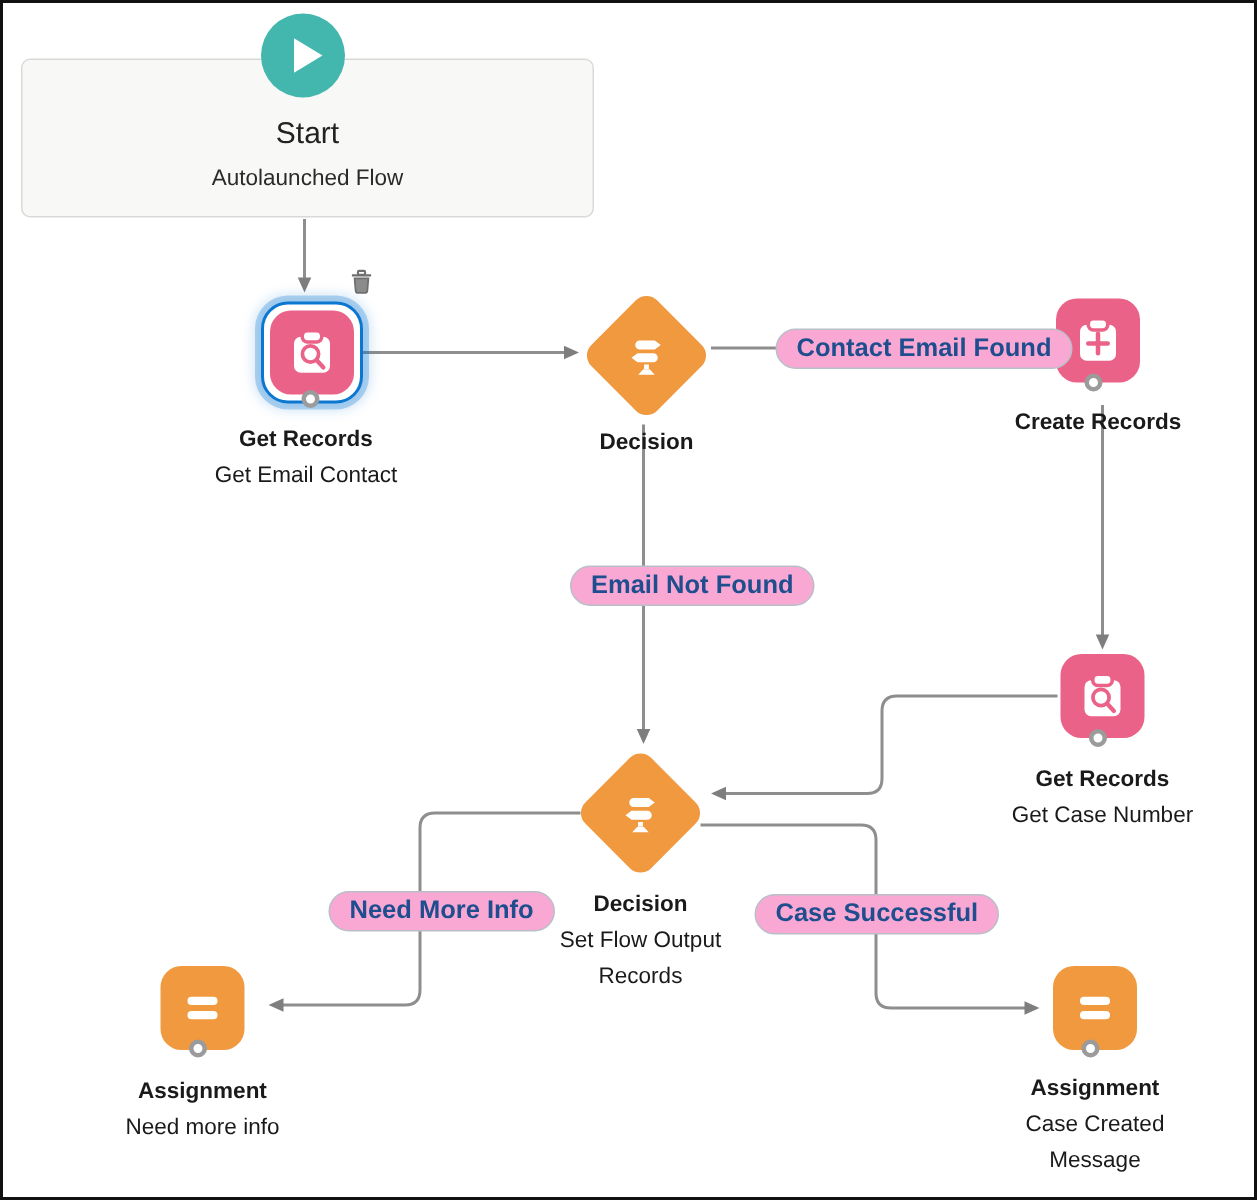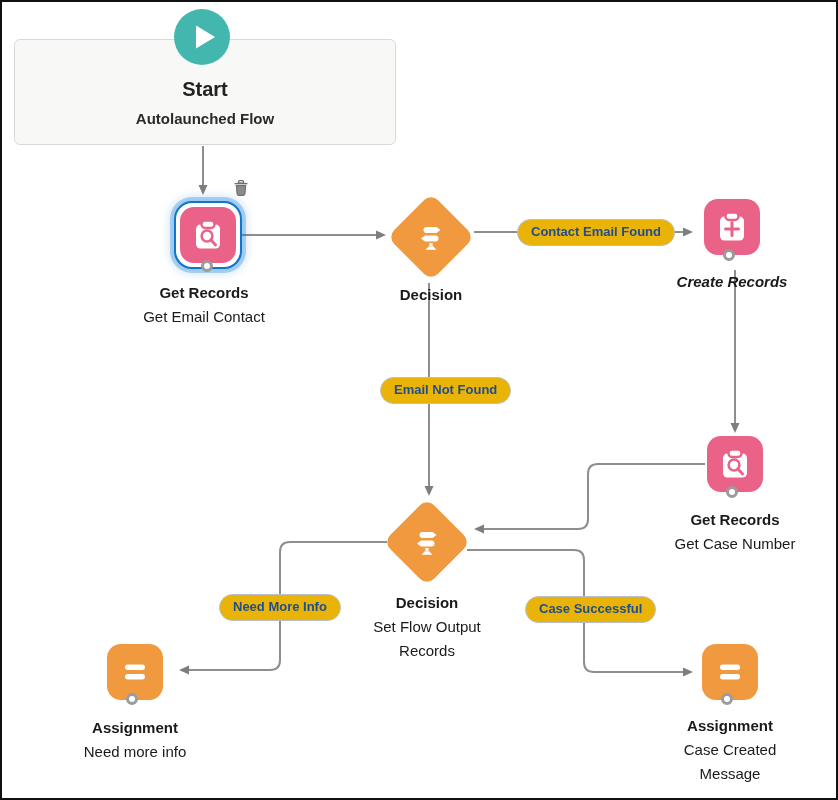--- a/index.html
+++ b/index.html
@@ -17,24 +17,24 @@
   .orange-bg{background:var(--node_orange);}
   .selected-wrap{position:absolute;width:68px;height:68px;padding:4px;background:#fff;border:2px solid var(--selection_blue);border-radius:18px;
      box-shadow:0 0 0 4px rgba(11,119,208,.28),0 0 8px 5px rgba(11,119,208,.18);z-index:2;}
   .selected-wrap .node-square{position:relative;width:56px;height:56px;}
   .diamond-wrap{position:absolute;width:88px;height:88px;z-index:2;}
   .diamond{position:absolute;left:13px;top:13px;width:62px;height:62px;background:var(--node_orange);border-radius:10px;transform:rotate(45deg);}
   .diamond-icon{position:absolute;left:50%;top:50%;transform:translate(-50%,-50%);}
   .port{position:absolute;width:12px;height:12px;background:#fff;border:3px solid var(--port_border);border-radius:50%;z-index:3;}
   .node-label{position:absolute;text-align:center;font-size:15px;line-height:24px;color:var(--label_dark);z-index:2;}
   .node-label .t{font-weight:700;}
-  .pill{position:absolute;height:27px;line-height:24px;padding:0 13px;background:#eab308;border:1.5px solid var(--pill_border);
-     border-radius:14px;font-size:13px;font-weight:600;color:var(--pill_text_blue);white-space:nowrap;z-index:4;cursor:pointer;}
+  .pill{position:absolute;height:27px;line-height:24px;padding:0 13px;background:#f9a8d4;border:1.5px solid var(--pill_border);
+     border-radius:14px;font-size:17px;font-weight:600;color:var(--pill_text_blue);white-space:nowrap;z-index:4;cursor:pointer;}
   .start-card{position:absolute;left:12px;top:37px;width:382px;height:106px;background:var(--card_bg);border:1px solid var(--card_border);
-     border-radius:6px;text-align:center;padding-top:36px;z-index:2;font-weight:bold;}
+     border-radius:6px;text-align:center;padding-top:36px;z-index:2;}
   .start-title{font-size:20px;color:#222;line-height:26px;}
   .start-sub{font-size:15px;color:#2a2a2a;margin-top:8px;}
   .play-btn{position:absolute;left:172px;top:7px;width:56px;height:56px;border-radius:50%;background:var(--start_teal);
      display:flex;align-items:center;justify-content:center;z-index:3;cursor:pointer;}
   .trash-btn{position:absolute;left:230px;top:177px;width:18px;height:18px;z-index:5;cursor:pointer;}
 </style>
 </head>
 <body>
 
 <div id="frame">
@@ -106,21 +106,21 @@
 
   <div class="node-square pink-bg" style="left:702px;top:197px;">
     <svg width="36" height="36" viewBox="0 0 36 36">
       <rect x="6" y="7.5" width="24" height="24" rx="4.5" fill="#fff"></rect>
       <rect x="11.5" y="3.5" width="13" height="7.5" rx="3.5" fill="#fff" style="stroke:var(--node_pink)" stroke-width="2.4"></rect>
       <line x1="18" y1="13.5" x2="18" y2="26.5" style="stroke:var(--node_pink)" stroke-width="3" stroke-linecap="round"></line>
       <line x1="11.5" y1="20" x2="24.5" y2="20" style="stroke:var(--node_pink)" stroke-width="3" stroke-linecap="round"></line>
     </svg>
   </div>
   <div class="port" style="left:721px;top:247px;"></div>
-  <div class="node-label" style="left:640px;top:268px;width:180px;font-style:italic;">
+  <div class="node-label" style="left:640px;top:268px;width:180px;">
     <div class="t">Create Records</div>
   </div>
 
   <div class="node-square pink-bg" style="left:705px;top:434px;">
     <svg width="36" height="36" viewBox="0 0 36 36">
       <rect x="6" y="7.5" width="24" height="24" rx="4.5" fill="#fff"></rect>
       <rect x="11.5" y="3.5" width="13" height="7.5" rx="3.5" fill="#fff" style="stroke:var(--node_pink)" stroke-width="2.4"></rect>
       <circle cx="17" cy="19" r="5.4" fill="none" style="stroke:var(--node_pink)" stroke-width="2.5"></circle>
       <line x1="21" y1="23" x2="25.6" y2="28" style="stroke:var(--node_pink)" stroke-width="2.8" stroke-linecap="round"></line>
     </svg>
@@ -165,15 +165,15 @@
   </div>
   <div class="port" style="left:719px;top:691px;"></div>
   <div class="node-label" style="left:658px;top:712px;width:140px;">
     <div class="t">Assignment</div>
     <div>Case Created Message</div>
   </div>
 
   <div class="pill" style="left:515px;top:217px;">Contact Email Found</div>
   <div class="pill" style="left:378px;top:375px;">Email Not Found</div>
   <div class="pill" style="left:217px;top:592px;">Need More Info</div>
-  <div class="pill" style="left:523px;top:594px;">Case Successful</div>
+  <div class="pill" style="left:501px;top:594px;">Case Successful</div>
 
 </div>
 
 </body></html>

